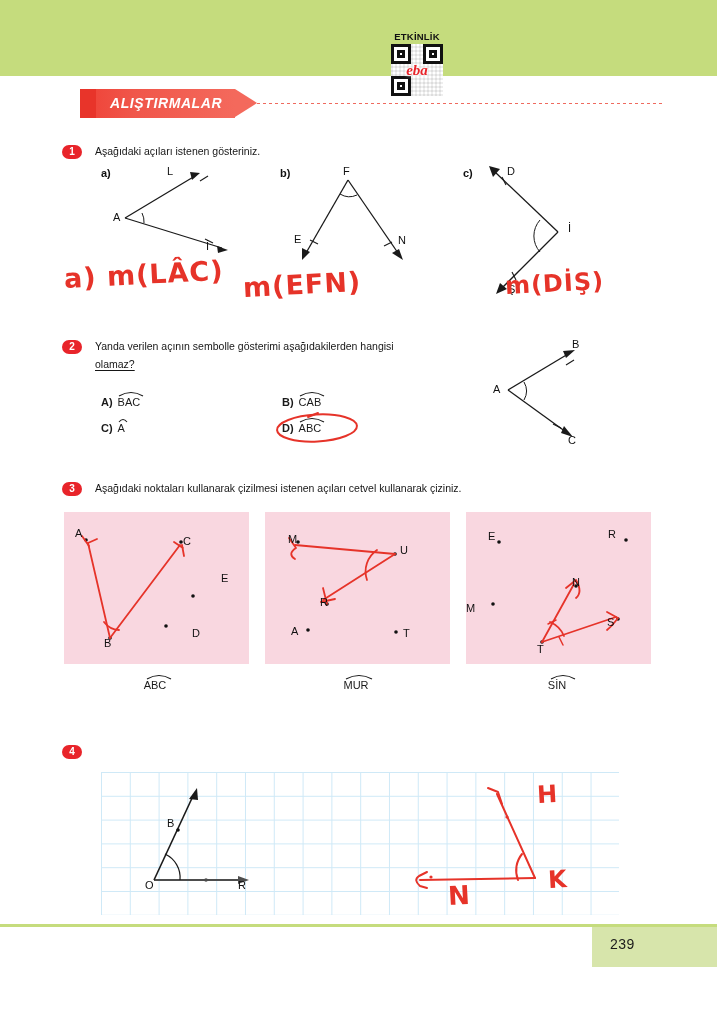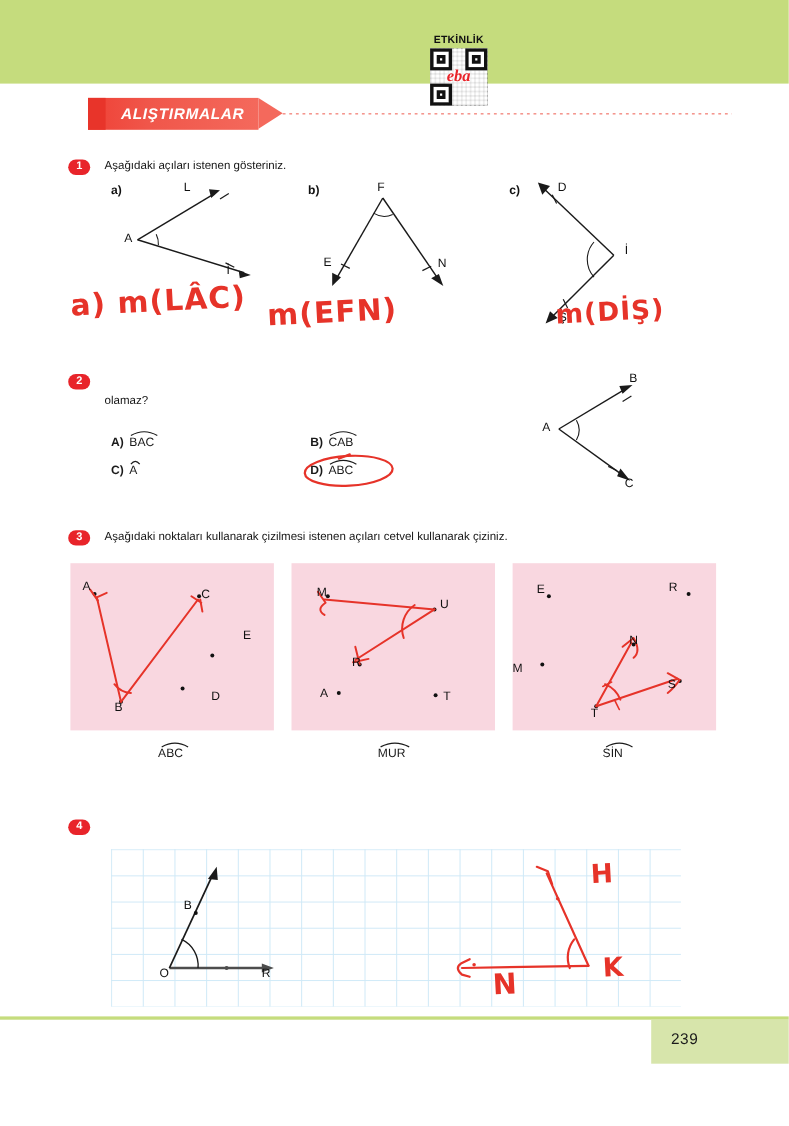--- a/index.html
+++ b/index.html
@@ -44,21 +44,21 @@
   .banner-text{position:absolute;left:30px;top:6px;color:#fff;font-size:14px;font-weight:bold;
     font-style:italic;letter-spacing:.6px;font-family:"Liberation Sans",sans-serif;}
   .banner-dots{position:absolute;left:245px;top:103px;width:420px;height:1px;
     background-image:linear-gradient(90deg,#ef6a5e 0 3px,transparent 3px 6px);
     background-size:6px 1px;}
 
   
   .qnum{position:absolute;width:20px;height:14px;border-radius:7px;background:#e8242a;
         color:#fff;font-size:10px;font-weight:bold;text-align:center;line-height:14px;}
   .qtext{position:absolute;font-size:10.5px;line-height:1.55;color:#161616;}
-  .underline-word{text-underline-offset:2px;}
+  .underline-word{text-decoration:underline;text-underline-offset:2px;}
 
   
   .lbl{position:absolute;font-size:11px;color:#111;}
   .lbl.b{font-weight:bold;}
 
   
   .hw{position:absolute;color:#e63329;font-family:"DejaVu Sans",sans-serif;
       font-size:25px;font-weight:600;letter-spacing:1px;
       transform:rotate(-3deg);transform-origin:left center;white-space:nowrap;}
 
@@ -147,20 +147,21 @@
   </svg>
   <div class="lbl" style="left:507px;top:165px;">D</div>
   <div class="lbl" style="left:568px;top:222px;">İ</div>
   <div class="lbl" style="left:508px;top:283px;">Ş</div>
 
   <div class="hw" style="left:64px;top:263px;font-size:27px;">a) m(LÂC)</div>
   <div class="hw" style="left:243px;top:272px;font-size:27px;">m(EFN)</div>
   <div class="hw" style="left:505px;top:272px;font-size:24px;">m(DİŞ)</div>
 
   <div class="qnum" style="left:62px;top:340px;">2</div>
+  <div class="qtext" style="left:95px;top:338px;width:400px;">Yanda verilen açının sembolle gösterimi aşağıdakilerden hangisi</div>
   <div class="qtext underline-word" style="left:95px;top:356px;">olamaz?</div>
 
   <div class="choice" style="left:101px;top:396px;">
     <b>A)</b><span style="position:relative;"><span>BAC</span><svg style="left:0;top:-5px;" width="26" height="6">
       <path class="ink" d="M1 5 Q13 -2 25 5" stroke-width="1.1"></path>
         </svg></span>
   </div>
   <div class="choice" style="left:282px;top:396px;">
     <b>B)</b><span style="position:relative;"><span>CAB</span><svg style="left:0;top:-5px;" width="26" height="6">
       <path class="ink" d="M1 5 Q13 -2 25 5" stroke-width="1.1"></path>

